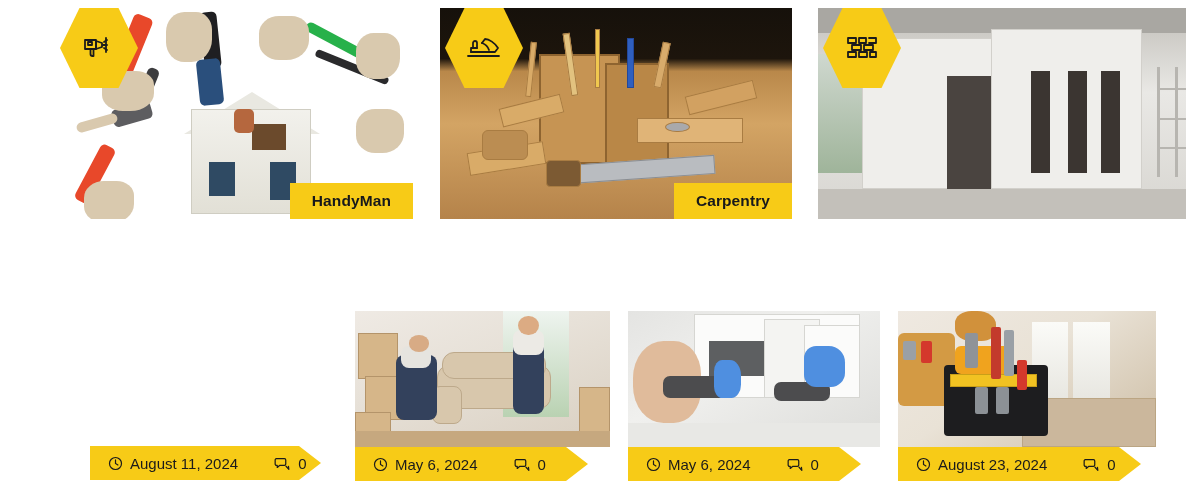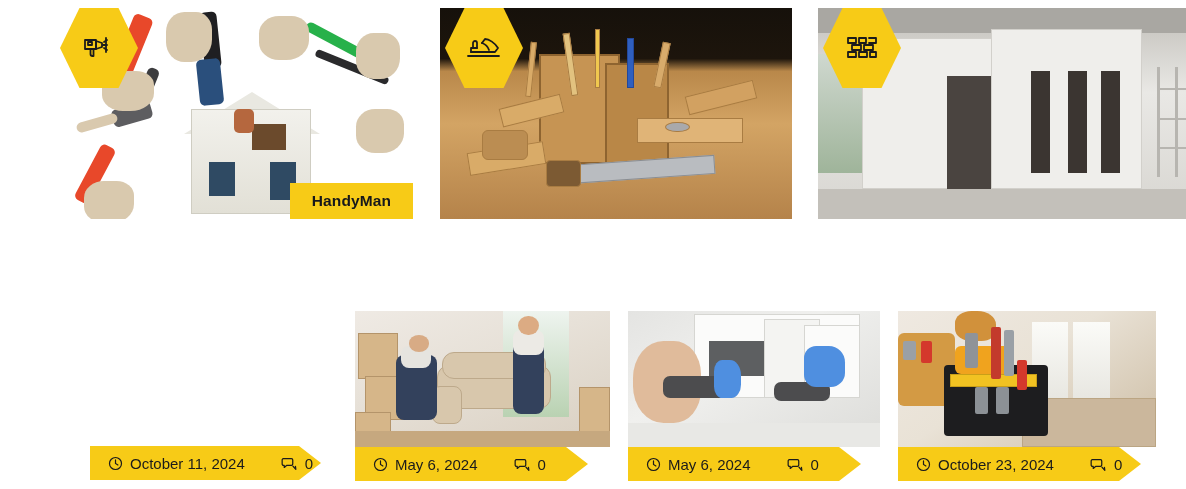--- a/index.html
+++ b/index.html
@@ -182,20 +182,21 @@
     </div>
     <div class="hex">
       <svg width="36" height="28" viewBox="0 0 36 28" fill="none" stroke="#1b1b1b" stroke-width="1.8" stroke-linecap="round" stroke-linejoin="round">
         <path d="M5 18h24l3-4c-3-5-9-9-13-9l-3 4"></path>
         <path d="M5 18v-4h6"></path>
         <path d="M7 14V9a2 2 0 0 1 4 0v5"></path>
         <path d="M16 9c3 1 6 4 7 7"></path>
         <path d="M2 22h31"></path>
       </svg>
     </div>
+    <div class="svc-label">Carpentry</div>
   </div>
 
   <div class="service-card" style="left:818px; width:368px;">
     <div class="photo">
       <div class="bg ph-partition">
         <div class="glass" style="left:0;top:22%;width:14%;height:56%;"></div>
         <div class="dark" style="left:0;top:0;width:100%;height:12%;background:#a9a7a2;"></div>
         <div class="wall" style="left:12%;top:14%;width:36%;height:72%;"></div>
         <div class="dark" style="left:35%;top:32%;width:13%;height:54%;"></div>
         <div class="wall" style="left:47%;top:10%;width:41%;height:76%;"></div>
@@ -222,21 +223,21 @@
     </div>
   </div>
 
   <div class="post-card" style="left:90px; top:310px; width:265px; height:176px;">
     <div class="meta" style="left:0; top:136px; width:231px;">
       <span class="mi">
         <svg width="15" height="15" viewBox="0 0 20 20" fill="none" stroke="#1b1b1b" stroke-width="1.6" stroke-linecap="round">
             <circle cx="10" cy="10" r="8"></circle>
             <path d="M10 5.2V10l3.2 2"></path>
           </svg>
-        <span>October 11, 2024</span>
+        <span>August 11, 2024</span>
       </span>
       <span class="gap"></span>
       <span class="mi">
         <svg width="17" height="15" viewBox="0 0 22 19" fill="none" stroke="#1b1b1b" stroke-width="1.6" stroke-linecap="round" stroke-linejoin="round">
             <path d="M13.5 3.2H3.2A1.7 1.7 0 0 0 1.5 4.9v5.4a1.7 1.7 0 0 0 1.7 1.7h1v2.6l3-2.6h6.3a1.7 1.7 0 0 0 1.7-1.7V4.9a1.7 1.7 0 0 0-1.7-1.7Z"></path>
             <path d="M15.6 13.1l3.6 3.9-.5-3.9"></path>
           </svg>
         <span>0</span>
       </span>
     </div>
@@ -335,21 +336,21 @@
         <div class="belt" style="left:2%;top:22%;width:5%;height:14%;background:#9aa0a6;border-radius:2px;"></div>
         <div class="belt" style="left:9%;top:22%;width:4%;height:16%;background:#d4382c;border-radius:2px;"></div>
       </div>
     </div>
     <div class="meta" style="left:0; top:136px; width:243px;">
       <span class="mi">
         <svg width="15" height="15" viewBox="0 0 20 20" fill="none" stroke="#1b1b1b" stroke-width="1.6" stroke-linecap="round">
             <circle cx="10" cy="10" r="8"></circle>
             <path d="M10 5.2V10l3.2 2"></path>
           </svg>
-        <span>October 23, 2024</span>
+        <span>August 23, 2024</span>
       </span>
       <span class="gap"></span>
       <span class="mi">
         <svg width="17" height="15" viewBox="0 0 22 19" fill="none" stroke="#1b1b1b" stroke-width="1.6" stroke-linecap="round" stroke-linejoin="round">
             <path d="M13.5 3.2H3.2A1.7 1.7 0 0 0 1.5 4.9v5.4a1.7 1.7 0 0 0 1.7 1.7h1v2.6l3-2.6h6.3a1.7 1.7 0 0 0 1.7-1.7V4.9a1.7 1.7 0 0 0-1.7-1.7Z"></path>
             <path d="M15.6 13.1l3.6 3.9-.5-3.9"></path>
           </svg>
         <span>0</span>
       </span>
     </div>

